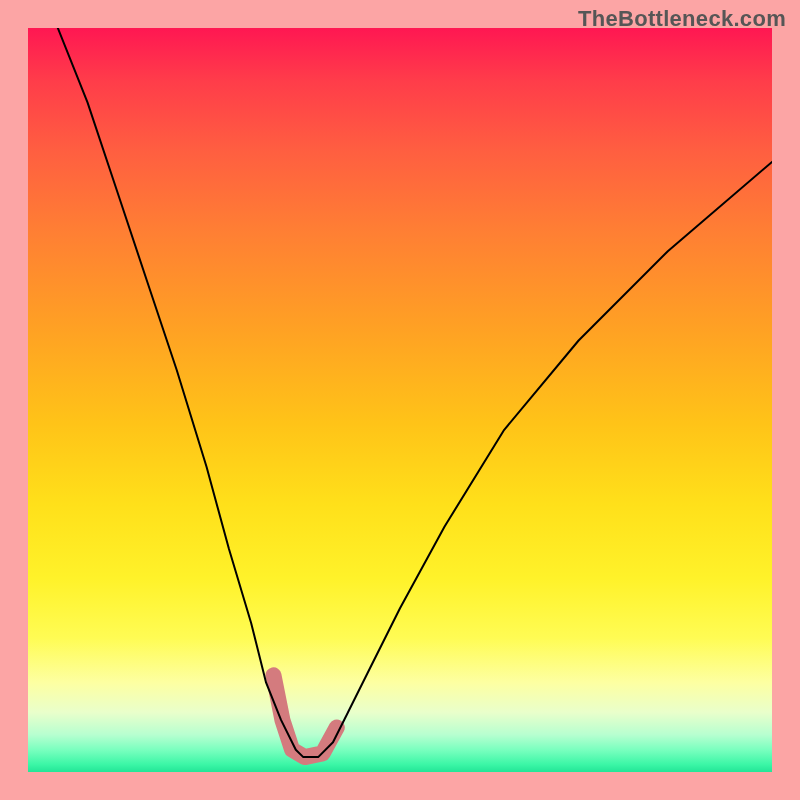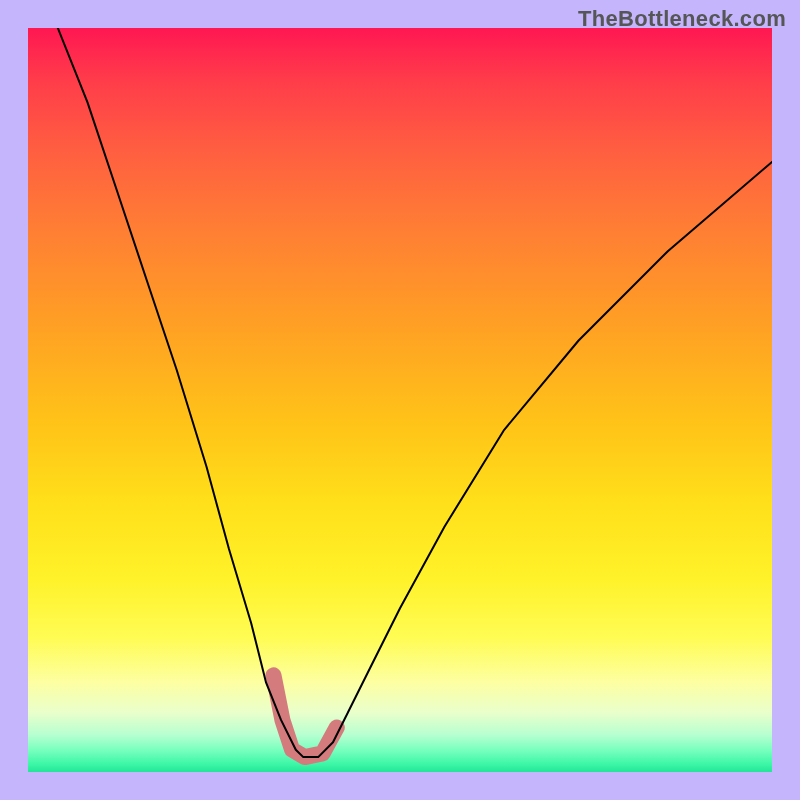--- a/index.html
+++ b/index.html
@@ -1,21 +1,21 @@
 <!DOCTYPE html>
 <html><head>
 <meta charset="utf-8">
 <style>
   * { margin: 0; padding: 0; box-sizing: border-box; }
   html, body { width: 800px; height: 800px; overflow: hidden; background: #000; }
   .frame {
     position: relative;
     width: 800px;
     height: 800px;
-    background: #c4b5fd;
+    background: #fca5a5;
   }
   .attribution {
     position: absolute;
     top: 6px;
     right: 14px;
     font-family: Arial, Helvetica, sans-serif;
     font-size: 22px;
     font-weight: 600;
     color: #565656;
     letter-spacing: 0.3px;

